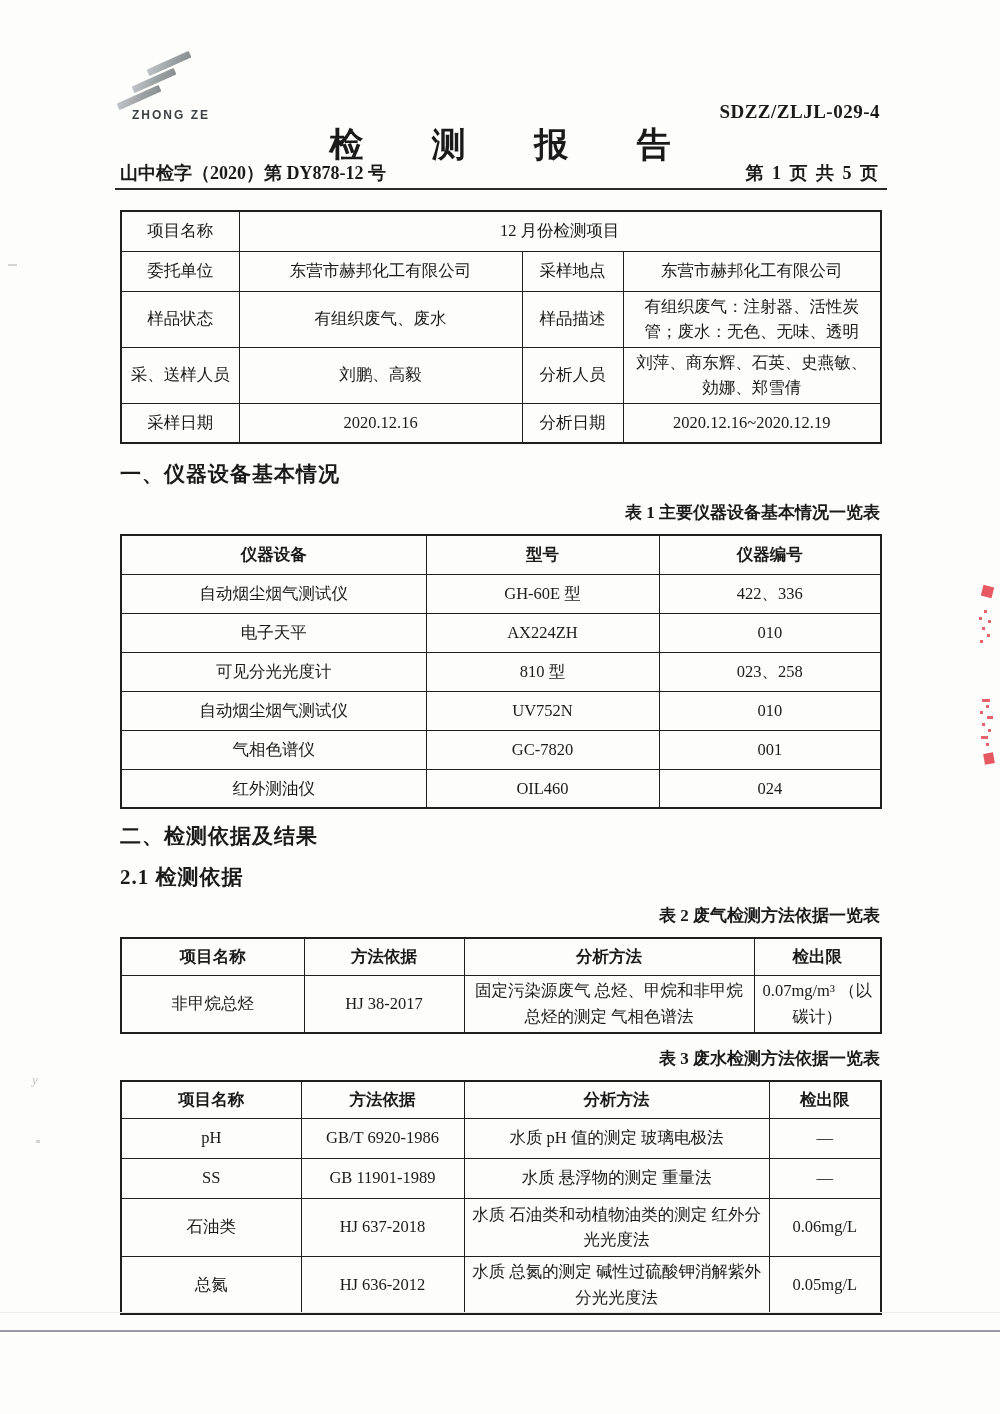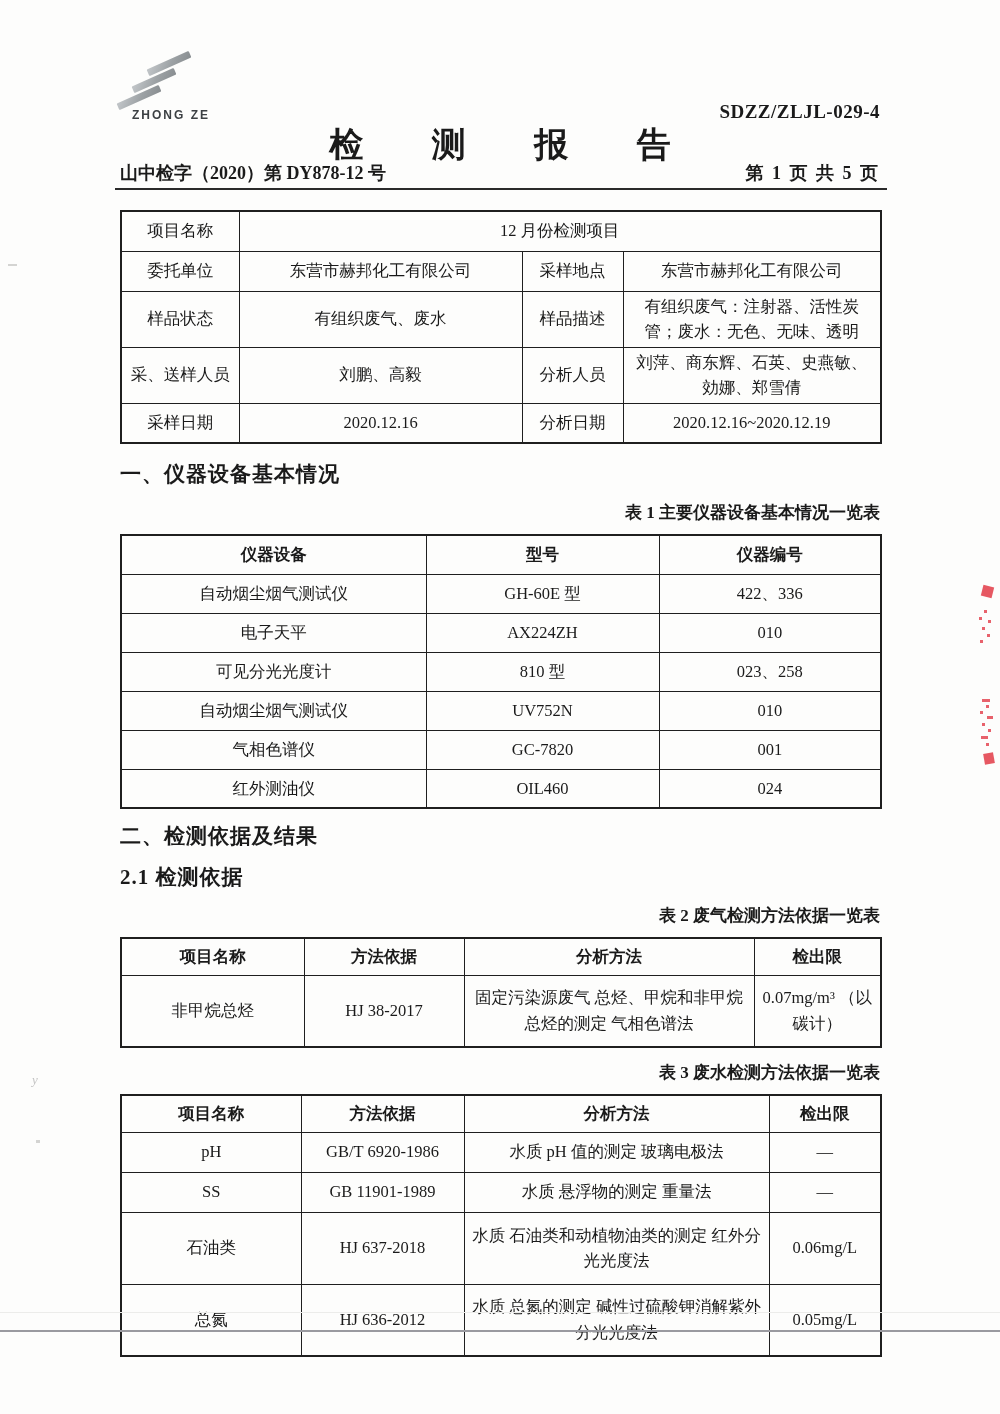--- a/index.html
+++ b/index.html
@@ -54,21 +54,21 @@
     font-size:16.5px; line-height:1.55;
     padding:2px 6px; overflow:hidden;
   }
   th { font-weight:bold; }
 
   .info-table tr.h40 { height:40px; }
   .info-table tr.h56 { height:56px; }
   .inst-table tr { height:39px; }
   .methods-table thead tr { height:37px; }
   .methods-table tbody tr.h40 { height:40px; }
-  .methods-table tbody tr.h58 { height:72px; }
+  .methods-table tbody tr.h58 { height:58px; }
 
   .sec-title { font-size:21px; font-weight:bold; margin:16px 0 0 0; letter-spacing:1px; }
   .sec-title.tight { margin-top:13px; }
   .tbl-caption { text-align:right; font-size:17px; font-weight:bold; margin:13px 0 10px 0; }
 
   
   .stamp-frag { position:absolute; background:#e23b47; opacity:0.85; }
   .frag-dots { background:none; opacity:1; }
   .frag-dots i {
     position:absolute; display:block; width:3px; height:3px; background:#e23b47; opacity:0.8;

